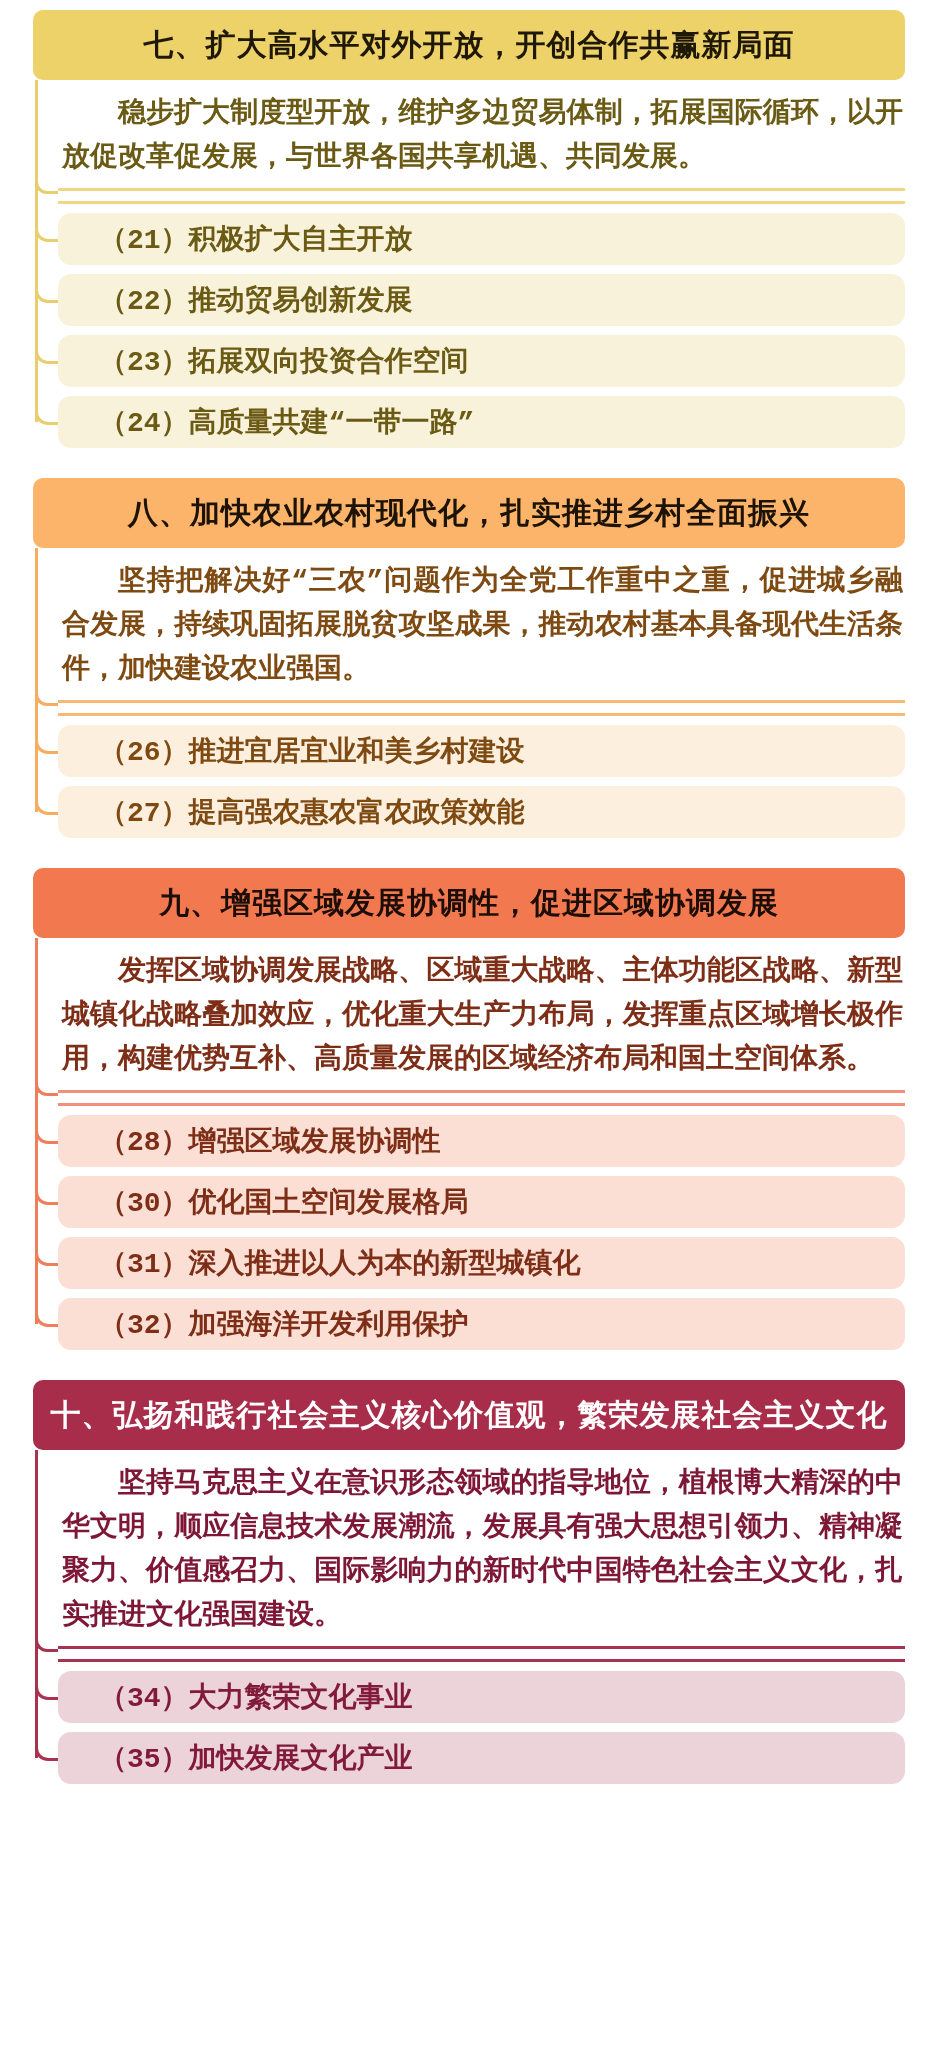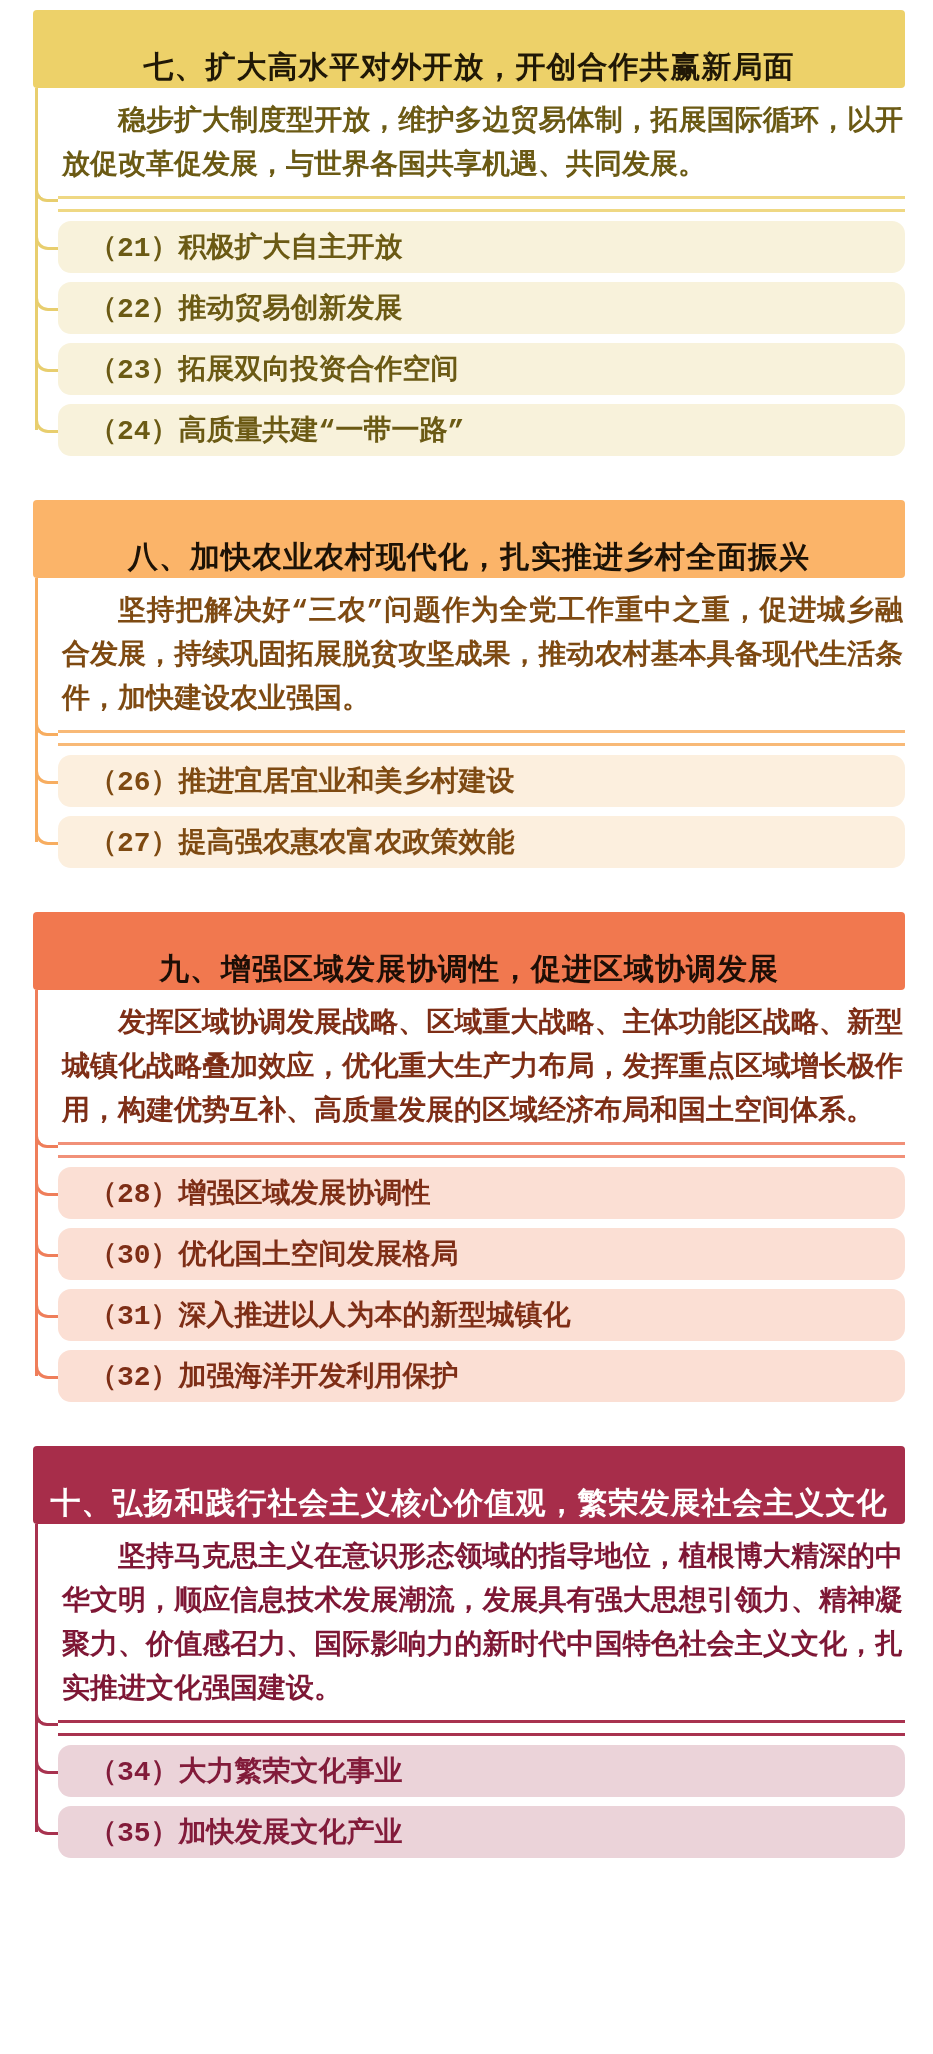--- a/index.html
+++ b/index.html
@@ -4,29 +4,29 @@
 <style>
   html,body{margin:0;padding:0;}
   body{
     width:933px;
     background:#ffffff;
     font-family:"Liberation Sans","DejaVu Sans",sans-serif;
     font-weight:700;
     -webkit-font-smoothing:antialiased;
   }
   .page{padding:10px 0 6px;}
-  .section{margin-top:44px;}
+  .section{margin-top:30px;}
   .section:first-child{margin-top:0;}
 
   .sec-header{
     margin:0 28px 0 33px;
-    height:78px;
-    border-radius:4px;
+    height:70px;
+    border-radius:10px;
     background:var(--header-bg,#ddd);
-    display:flex;align-items:flex-end;justify-content:center;
+    display:flex;align-items:center;justify-content:center;
   }
   .sec-title{
     font-size:30px;
     color:var(--header-text,#000);
     letter-spacing:1px;
     white-space:nowrap;
   }
 
   .sec-body{
     position:relative;
@@ -67,21 +67,21 @@
     border-bottom-left-radius:12px;
   }
 
   .item{
     position:relative;
     margin:9px 0 0 25px;
     height:52px;
     border-radius:13px;
     background:var(--item-bg,#eee);
     display:flex;align-items:center;
-    padding-left:31px;
+    padding-left:41px;
   }
   .item::before{
     content:"";
     position:absolute;
     left:-23px;top:-6px;
     width:20px;height:calc(50% + 6px);
     border-left:3px solid var(--line,#ccc);
     border-bottom:3px solid var(--line,#ccc);
     border-bottom-left-radius:13px;
   }

